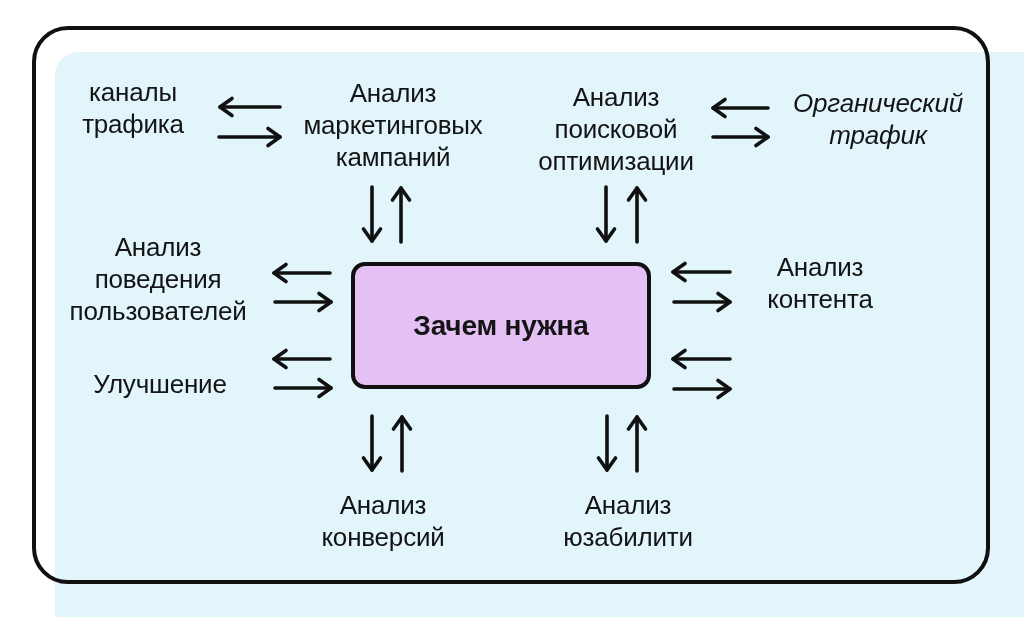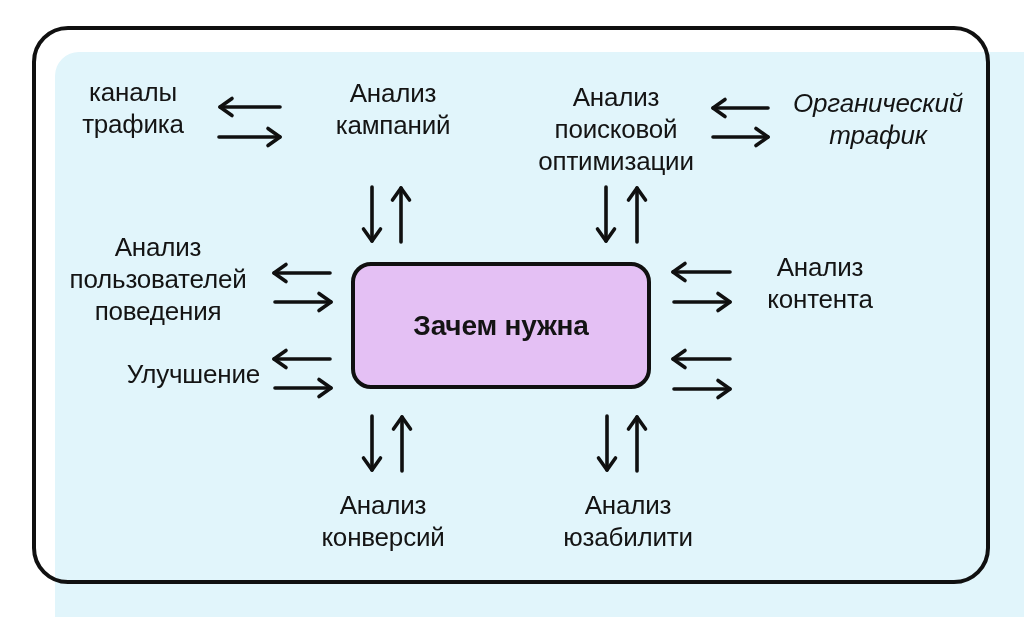--- a/index.html
+++ b/index.html
@@ -45,32 +45,32 @@
     line-height: 32px;
     color: var(--text-color, #141414);
     letter-spacing: -0.2px;
   }
   .node span { display: block; }
   .n-paid        { left: 38px;  top: 76px;  width: 190px; }
   .n-marketing   { left: 278px; top: 77px;  width: 230px; }
   .n-seo         { left: 506px; top: 81px;  width: 220px; }
   .n-organic     { left: 758px; top: 87px;  width: 240px; font-style: italic; }
   .n-behavior    { left: 33px;  top: 231px; width: 250px; }
-  .n-improve     { left: 60px;  top: 358px; width: 200px; text-align: right; }
+  .n-improve     { left: 60px;  top: 368px; width: 200px; }
   .n-content     { left: 720px; top: 251px; width: 200px; }
   .n-strategy    { left: 723px; top: 352px; width: 230px; }
   .n-conversions { left: 273px; top: 489px; width: 220px; }
   .n-usability   { left: 513px; top: 489px; width: 230px; }
   .center-box {
     position: absolute;
     left: 351px; top: 262px;
     width: 292px; height: 119px;
     background: var(--center-fill, #e4c0f4);
     border: 4px solid var(--line-color, #111);
-    border-radius: 20px;
+    border-radius: 14px;
     display: flex;
     flex-direction: column;
     align-items: center;
     justify-content: center;
     font-size: 28px;
     line-height: 34px;
     font-weight: bold;
     color: var(--text-color, #141414);
     text-align: center;
     letter-spacing: -0.2px;
@@ -143,38 +143,39 @@
     </g>
   </svg>
 
   <div class="node n-paid">
     <span>каналы</span>
     <span>трафика</span>
   </div>
 
   <div class="node n-marketing">
     <span>Анализ</span>
+    <span>маркетинговых</span>
     <span>кампаний</span>
   </div>
 
   <div class="node n-seo">
     <span>Анализ</span>
     <span>поисковой</span>
     <span>оптимизации</span>
   </div>
 
   <div class="node n-organic">
     <span>Органический</span>
     <span>трафик</span>
   </div>
 
   <div class="node n-behavior">
     <span>Анализ</span>
+    <span>поведения</span>
     <span>пользователей</span>
-    <span>поведения</span>
   </div>
 
   <div class="node n-improve">
     <span>Улучшение</span>
   </div>
 
   <div class="node n-content">
     <span>Анализ</span>
     <span>контента</span>
   </div>

